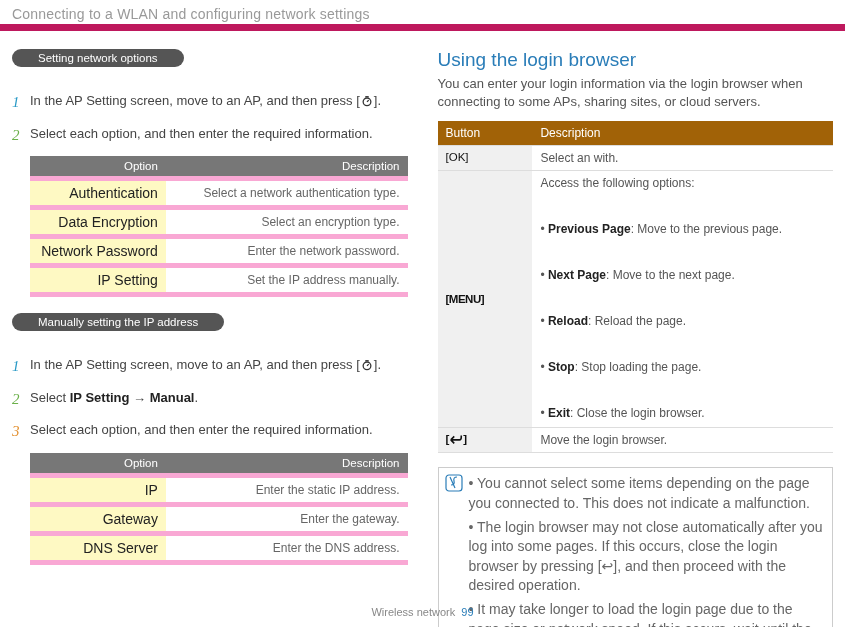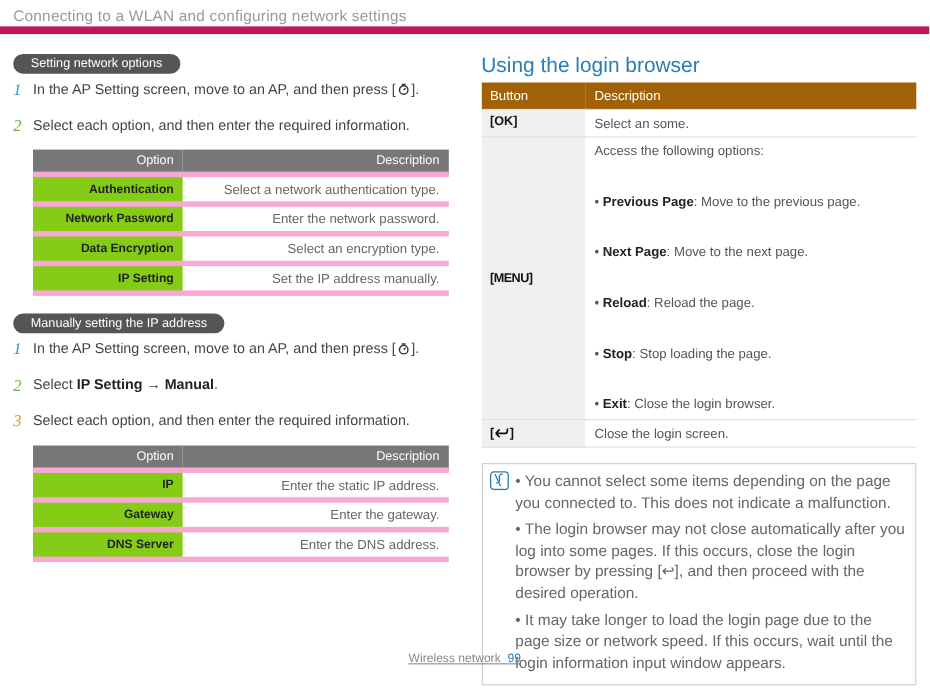--- a/index.html
+++ b/index.html
@@ -23,23 +23,23 @@
     display: flex;
     padding: 18px 12px 0;
     gap: 30px;
   }
   .col { flex: 1; }
   .pill {
     display: inline-block;
     background: #555;
     color: #fff;
     font-size: 11.5px;
-    padding: 3px 16px;
+    padding: 3px 26px;
     border-radius: 9px;
-    margin-bottom: 4px;
+    margin-bottom: 24px;
   }
   .step {
     display: flex;
     margin-bottom: 10px;
     line-height: 1.5;
     font-size: 13px;
     color: #444;
   }
   .step-num {
     font-style: italic;
@@ -67,21 +67,21 @@
     text-align: right;
     padding: 4px 8px;
     border-bottom: 5px solid #f9a8d4;
   }
   table.opt thead th {
     background: #777;
     color: #fff;
     font-weight: normal;
     font-size: 11.5px;
   }
-  table.opt td.left { background: #84cc16; color: #222; font-weight: bold; width: 36%; font-size: 11px;}
+  table.opt td.left { background: #fef9c3; color: #222; font-weight: normal; width: 36%; font-size: 14px;}
   table.opt td.right { color: #666; }
   .section-title {
     color: #2a7db8;
     font-size: 19px;
     font-weight: normal;
     margin-bottom: 4px;
   }
   .section-intro {
     font-size: 13px;
     color: #555;
@@ -122,30 +122,29 @@
   .note-icon {
     min-width: 20px;
     margin-right: 4px;
   }
   .note-icon svg { display: block; }
   .note-box ul { list-style: none; padding-left: 0; }
   .note-box ul li { margin-bottom: 4px; }
   .note-box ul li::before { content: "• "; }
   .footer {
     position: absolute;
-    bottom: 22px;
+    bottom: 9px;
     width: 100%;
     text-align: center;
     font-size: 11px;
     color: #888;
-    text-decoration: underline;
   }
   .footer .pnum { color: #2a7db8; }
   .kbd { font-family: Arial, sans-serif; font-weight: bold; letter-spacing: -0.5px;}
-  .kbd-ok { font-family: Arial, sans-serif; font-weight: bold; }
+  .kbd-ok { font-family: Arial, sans-serif; font-weight: normal; }
 </style>
 </head>
 <body>
 
 <div class="page-header">Connecting to a WLAN and configuring network settings</div>
 
 <div class="columns">
 
   <div class="col">
     <div class="pill">Setting network options</div>
@@ -172,26 +171,26 @@
         <th>Option</th>
         <th>Description</th>
       </tr>
         </thead>
       <tbody>
         <tr>
             <td class="left">Authentication</td>
             <td class="right">Select a network authentication type.</td>
           </tr>
         <tr>
+            <td class="left">Data Encryption</td>
+            <td class="right">Select an encryption type.</td>
+          </tr>
+        <tr>
             <td class="left">Network Password</td>
             <td class="right">Enter the network password.</td>
-          </tr>
-        <tr>
-            <td class="left">Data Encryption</td>
-            <td class="right">Select an encryption type.</td>
           </tr>
         <tr>
             <td class="left">IP Setting</td>
             <td class="right">Set the IP address manually.</td>
           </tr>
       </tbody>
     </table>
 
     <div class="pill">Manually setting the IP address</div>
 
@@ -237,51 +236,52 @@
         <tr>
             <td class="left">DNS Server</td>
             <td class="right">Enter the DNS address.</td>
           </tr>
       </tbody>
     </table>
   </div>
 
   <div class="col">
     <div class="section-title">Using the login browser</div>
+    <div class="section-intro">You can enter your login information via the login browser when connecting to some APs, sharing sites, or cloud servers.</div>
 
     <table class="btn">
       <thead>
           <tr>
         <th>Button</th>
         <th>Description</th>
       </tr>
         </thead>
       <tbody>
         <tr>
           <td class="left"><span class="kbd-ok">[OK]</span></td>
-          <td class="right">Select an some.</td>
+          <td class="right">Select an with.</td>
         </tr>
         <tr>
           <td class="left" style="vertical-align:middle;"><span class="kbd">[MENU]</span></td>
           <td class="right">
             <span>Access the following options:</span>
             <ul>
               <li><strong>Previous Page</strong><span>: Move to the previous page.</span></li>
               <li><strong>Next Page</strong><span>: Move to the next page.</span></li>
               <li><strong>Reload</strong><span>: Reload the page.</span></li>
               <li><strong>Stop</strong><span>: Stop loading the page.</span></li>
               <li><strong>Exit</strong><span>: Close the login browser.</span></li>
             </ul>
           </td>
         </tr>
         <tr>
           <td class="left">[<svg class="inline-icon" viewBox="0 0 16 12">
                 <path d="M2 7 L6 3 M2 7 L6 11 M2 7 L12 7 Q14 7 14 4 L14 2" fill="none" stroke="#111" stroke-width="1.8"></path>
               </svg>]</td>
-          <td class="right">Close the login screen.</td>
+          <td class="right">Move the login browser.</td>
         </tr>
       </tbody>
     </table>
 
     <div class="note-box">
       <div class="note-icon">
         <svg width="18" height="18" viewBox="0 0 18 18">
             <rect x="1" y="1" width="16" height="16" rx="3" fill="none" stroke="#2a7db8" stroke-width="1.2"></rect>
             <path d="M5 3 L10 14 M12 3 Q8 3 9 7 Q10 11 6 11" fill="none" stroke="#2a7db8" stroke-width="1.2"></path>
           </svg>

